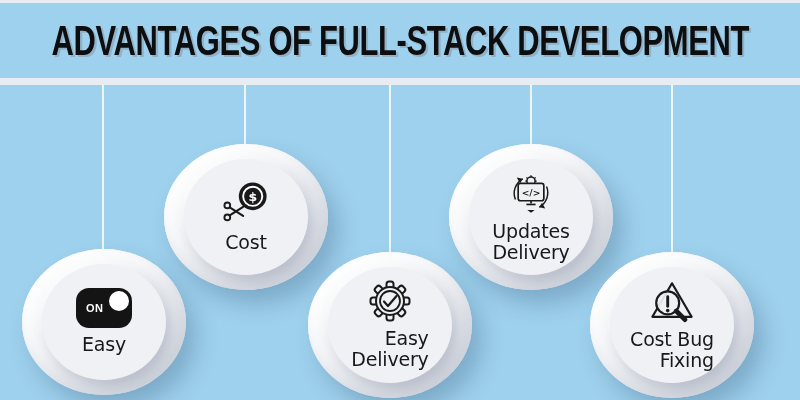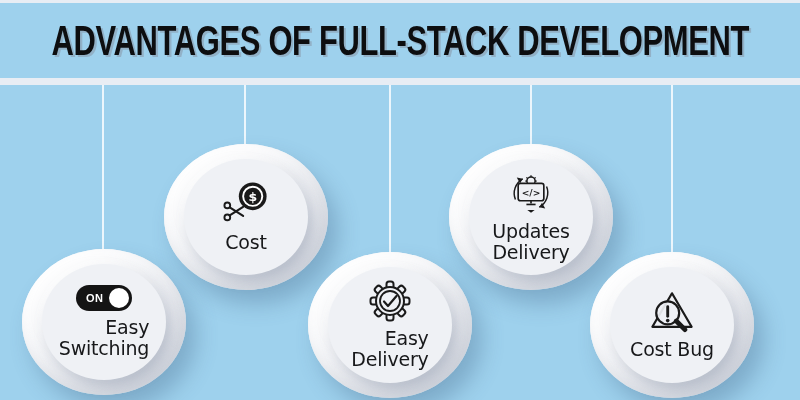--- a/index.html
+++ b/index.html
@@ -51,21 +51,21 @@
     gap:6px;
   }
   .label {
     text-align:right; font-size:19px; font-weight:400; line-height:1.12;
     letter-spacing:-0.2px; color:#17181a;
   }
   .label span { display:block; }
   .icon { color: var(--color-icon-ink, #1a1a1a); }
   
   .toggle {
-    position:relative; width:56px; height:26px; border-radius:13px;
+    position:relative; width:56px; height:40px; border-radius:13px;
     background: var(--color-toggle-fill, #141414);
     display:flex; align-items:center;
   }
   .toggle .on-text {
     color:#fff; font-size:11px; font-weight:bold; letter-spacing:0.5px;
     margin-left:10px; font-family:"Liberation Sans", sans-serif;
   }
   .toggle .knob {
     position:absolute; right:3px; top:3px; width:20px; height:20px;
     border-radius:50%; background:#fff;
@@ -96,21 +96,20 @@
   <div class="string" style="left:671px; height:171px;"></div>
 
   <div class="badge" style="left:22px; top:249px;">
     <div class="face">
       <div class="toggle icon">
         <span class="on-text">ON</span>
         <span class="knob"></span>
       </div>
       <div class="label">
         <span>Easy</span>
-        <span>Switching</span>
       </div>
     </div>
   </div>
 
   <div class="badge" style="left:164px; top:144px;">
     <div class="face">
       <svg class="icon" width="50" height="46" viewBox="0 0 52 48">
         <circle class="si" cx="6.5" cy="26.5" r="3" stroke-width="2"></circle>
         <circle class="si" cx="6.5" cy="39" r="3" stroke-width="2"></circle>
         <line class="si" x1="9" y1="28.5" x2="23" y2="37.5" stroke-width="2.2" stroke-linecap="round"></line>
@@ -181,16 +180,17 @@
     <div class="face">
       <svg class="icon" width="48" height="44" viewBox="0 0 50 46">
         <path class="si" d="M25 4.5 L45.5 39.5 L4.5 39.5 Z" stroke-width="2.3" stroke-linejoin="round"></path>
         <circle cx="20.5" cy="25" r="12" fill="rgba(239,241,245,0.92)" stroke="currentColor" stroke-width="2.3"></circle>
         <line class="si" x1="20.5" y1="18.5" x2="20.5" y2="28.5" stroke-width="3" stroke-linecap="round"></line>
         <circle class="fi" cx="20.5" cy="33" r="1.9"></circle>
         <line class="si" x1="29.5" y1="33.5" x2="38.5" y2="42.5" stroke-width="5" stroke-linecap="round"></line>
       </svg>
       <div class="label">
         <span>Cost Bug</span>
+        <span>Fixing</span>
       </div>
     </div>
   </div>
 </div>
 
 </body></html>

